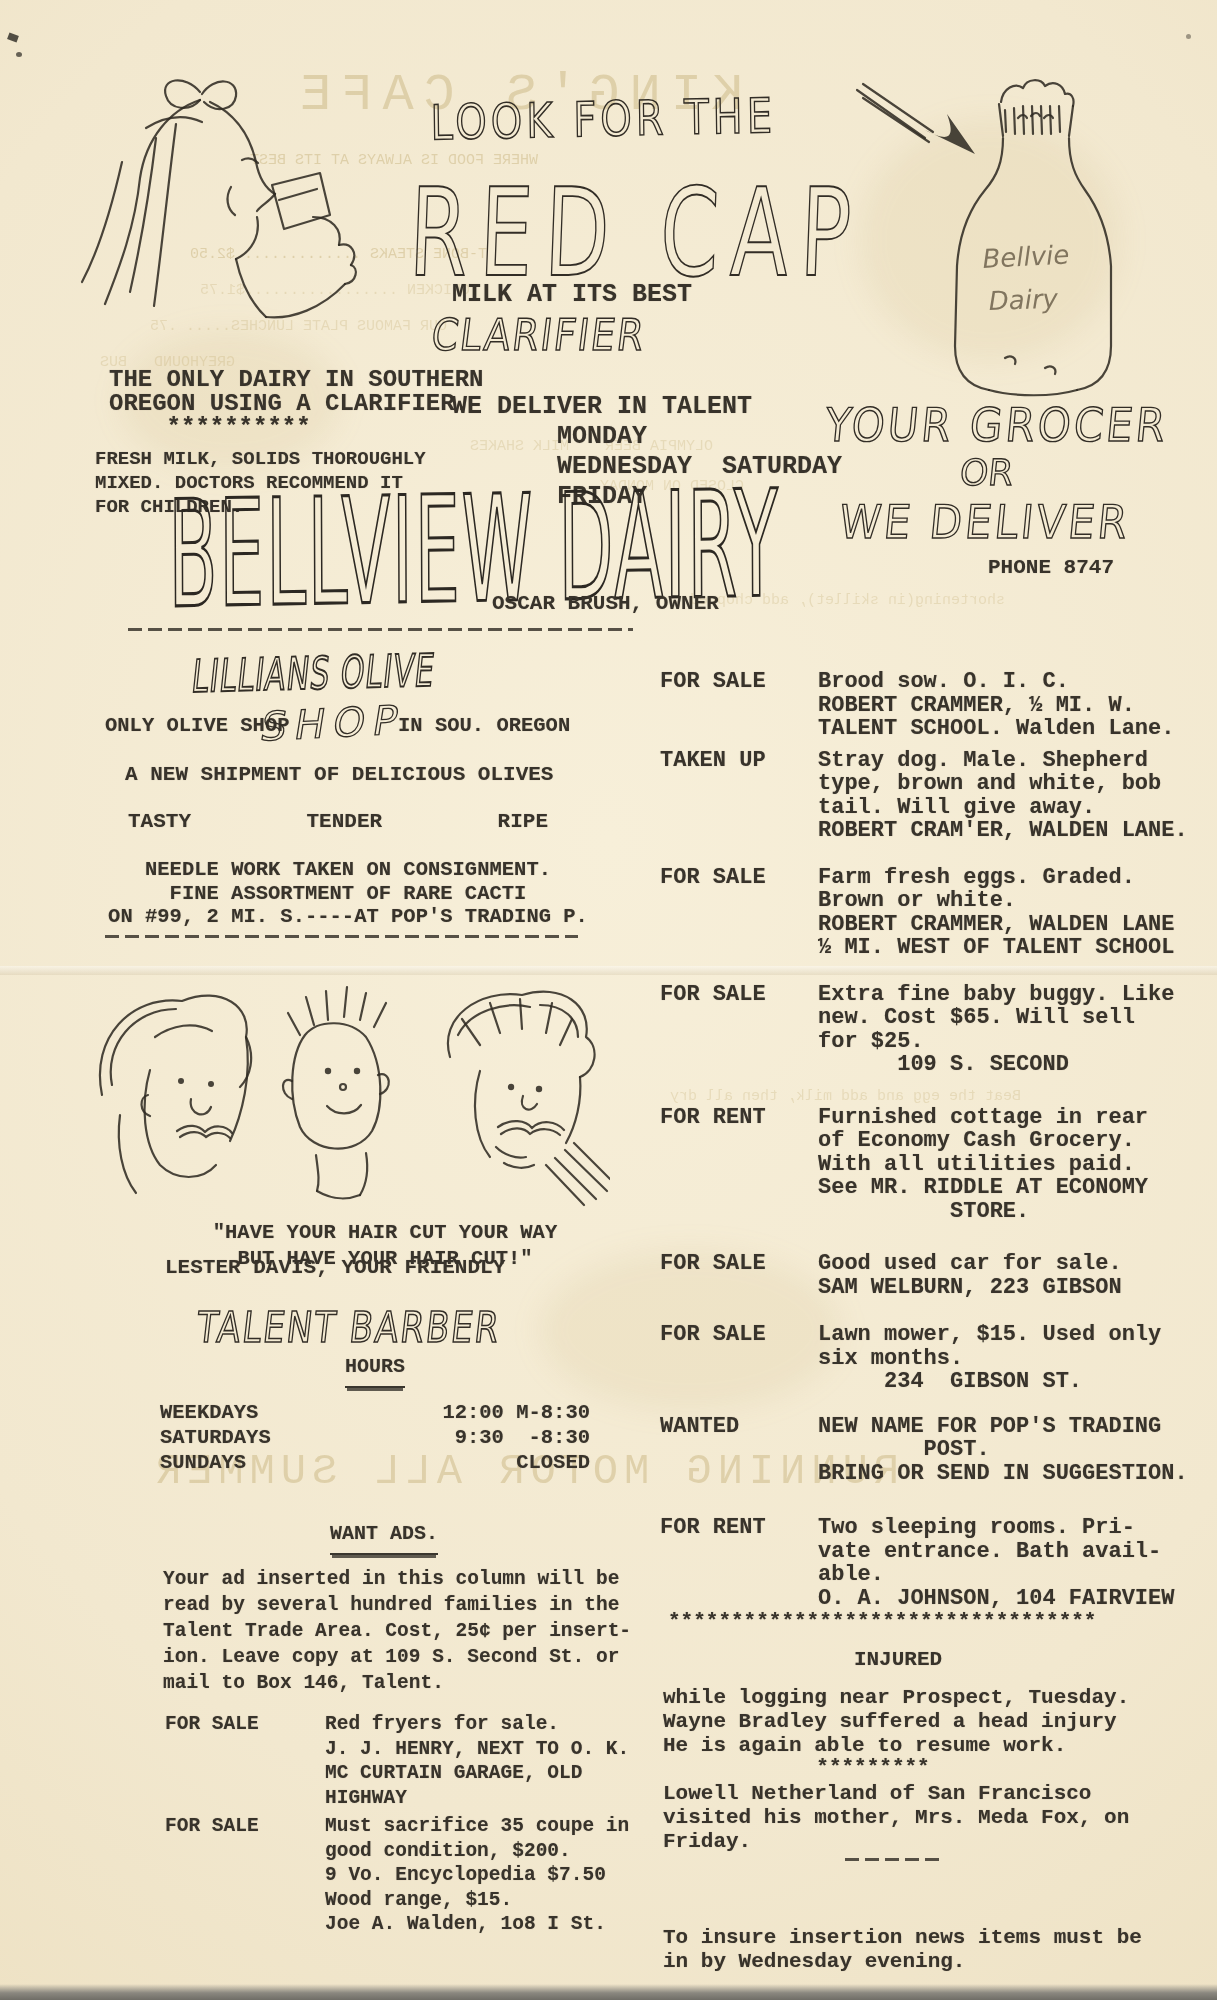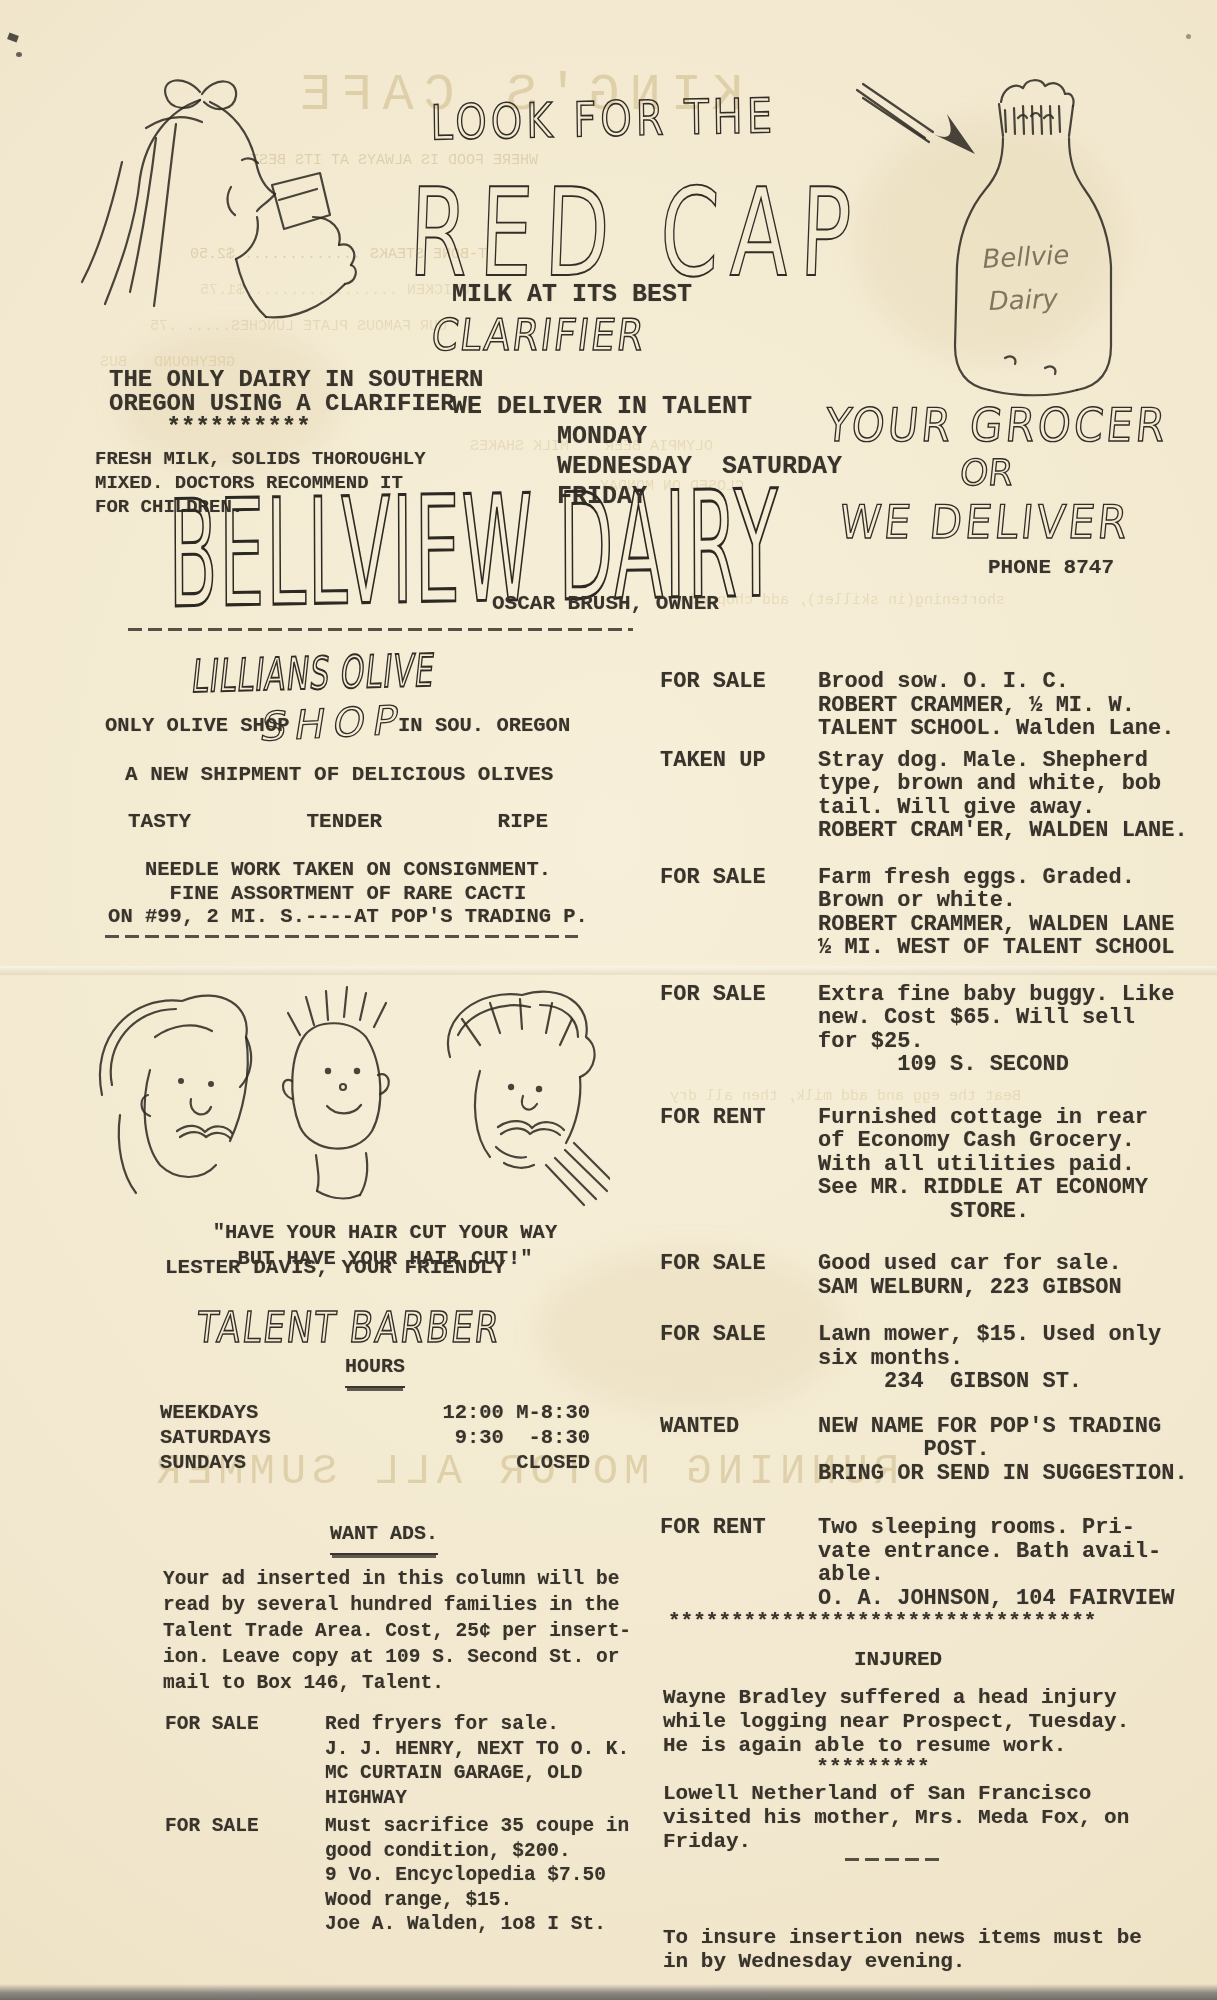--- a/index.html
+++ b/index.html
@@ -367,22 +367,22 @@
           <div class="ln mono pre">Wood range, $15.</div>
           <div class="ln mono pre">Joe A. Walden, 1o8 I St.</div>
         </div>
       </div>
     </div>
 
   <div class="abs mono pre" style="left:668px;top:1610px;font-size:21px;">**********************************</div>
   <div class="abs mono" style="left:663px;top:1648px;width:470px;text-align:center;font-size:21px;">INJURED</div>
   <div class="abs mono" style="left:663px;top:1686px;font-size:21px;line-height:24px;">
 
-  <div class="pre">Wayne Bradley suffered a head injury</div>
-      <div class="pre">while logging near Prospect, Tuesday.</div>
+  <div class="pre">while logging near Prospect, Tuesday.</div>
+      <div class="pre">Wayne Bradley suffered a head injury</div>
       <div class="pre">He is again able to resume work.</div>
     </div>
   <div class="abs mono" style="left:663px;top:1756px;width:420px;text-align:center;font-size:21px;">*********</div>
   <div class="abs mono" style="left:663px;top:1782px;font-size:21px;line-height:24px;">
 
   <div class="pre">Lowell Netherland of San Francisco</div>
       <div class="pre">visited his mother, Mrs. Meda Fox, on</div>
       <div class="pre">Friday.</div>
     </div>
   <div class="abs dash" style="left:845px;top:1858px;width:95px;"></div>

